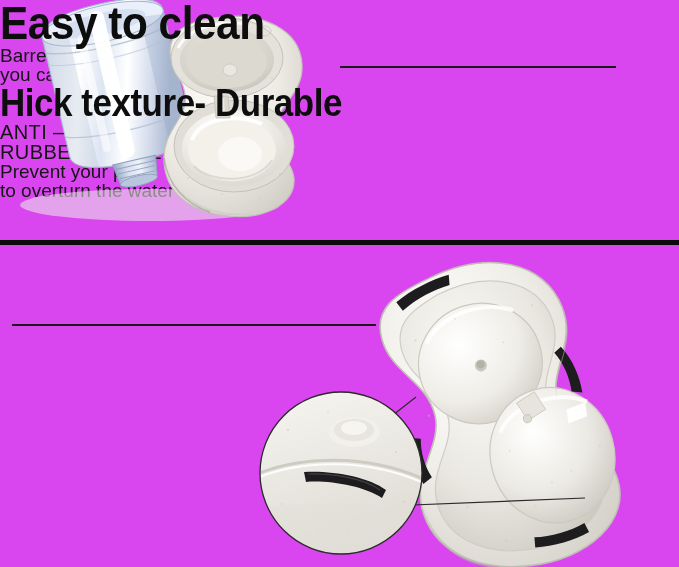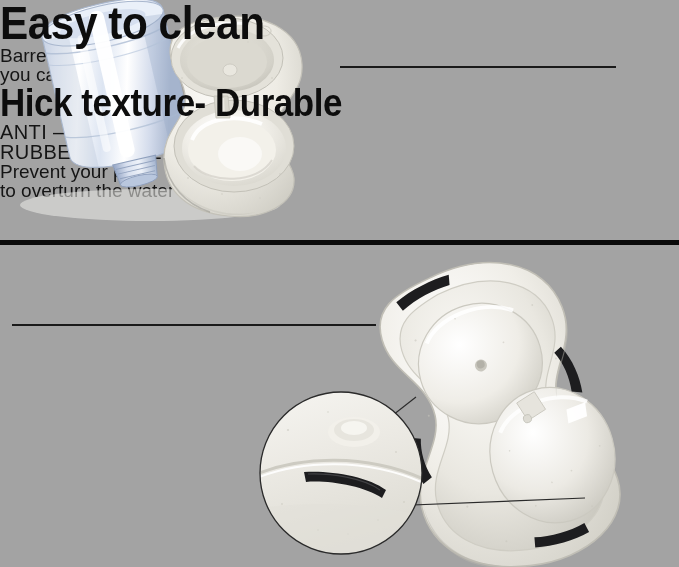--- a/index.html
+++ b/index.html
@@ -1,17 +1,17 @@
 <!DOCTYPE html>
 <html><head>
 <meta charset="utf-8">
 <style>
   html,body{margin:0;padding:0;background:#fff;}
   body{width:679px;height:567px;overflow:hidden;font-family:"Liberation Sans",sans-serif;color:#111;}
-  .page{position:relative;width:679px;height:567px;background:#a3a3a3;}
+  .page{position:relative;width:679px;height:567px;background:#d946ef;}
 
   
   .panel{position:absolute;}
   .hdg{
     font-family:"Liberation Sans",sans-serif;
     font-weight:bold;
     color:#0d0d0d;
     letter-spacing:-0.5px;
     transform:scaleX(0.92);
     transform-origin:left center;

